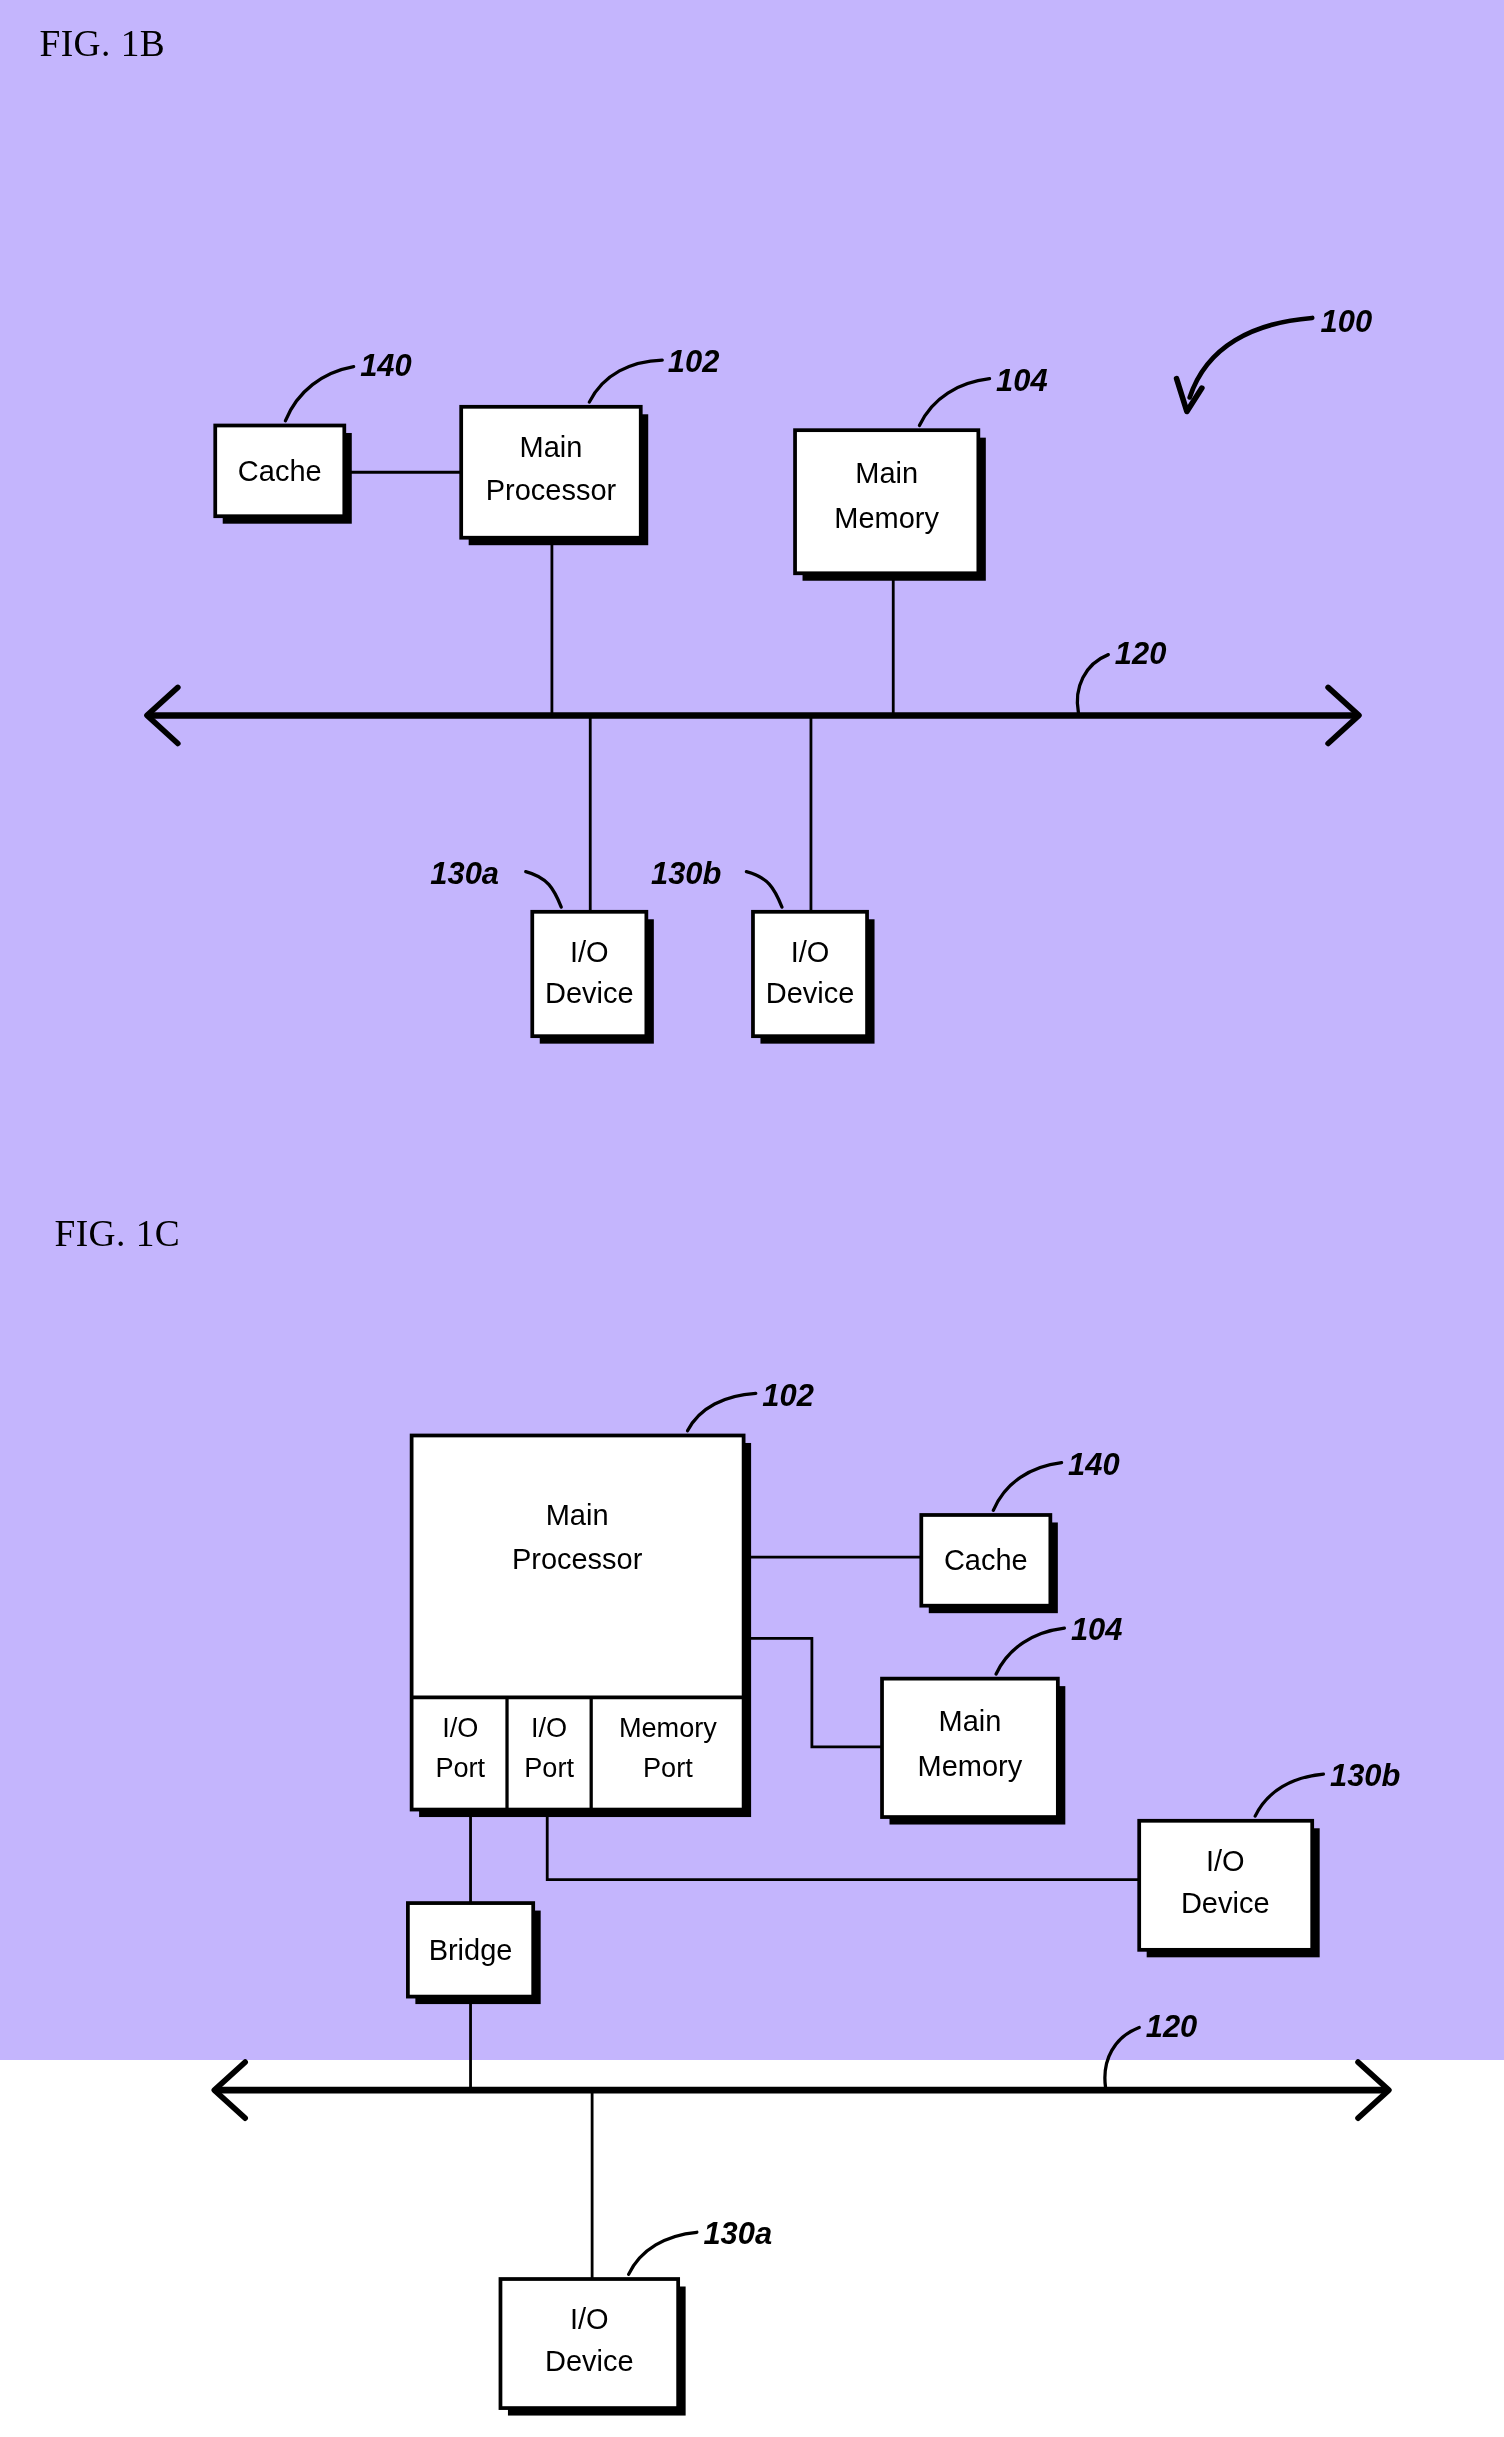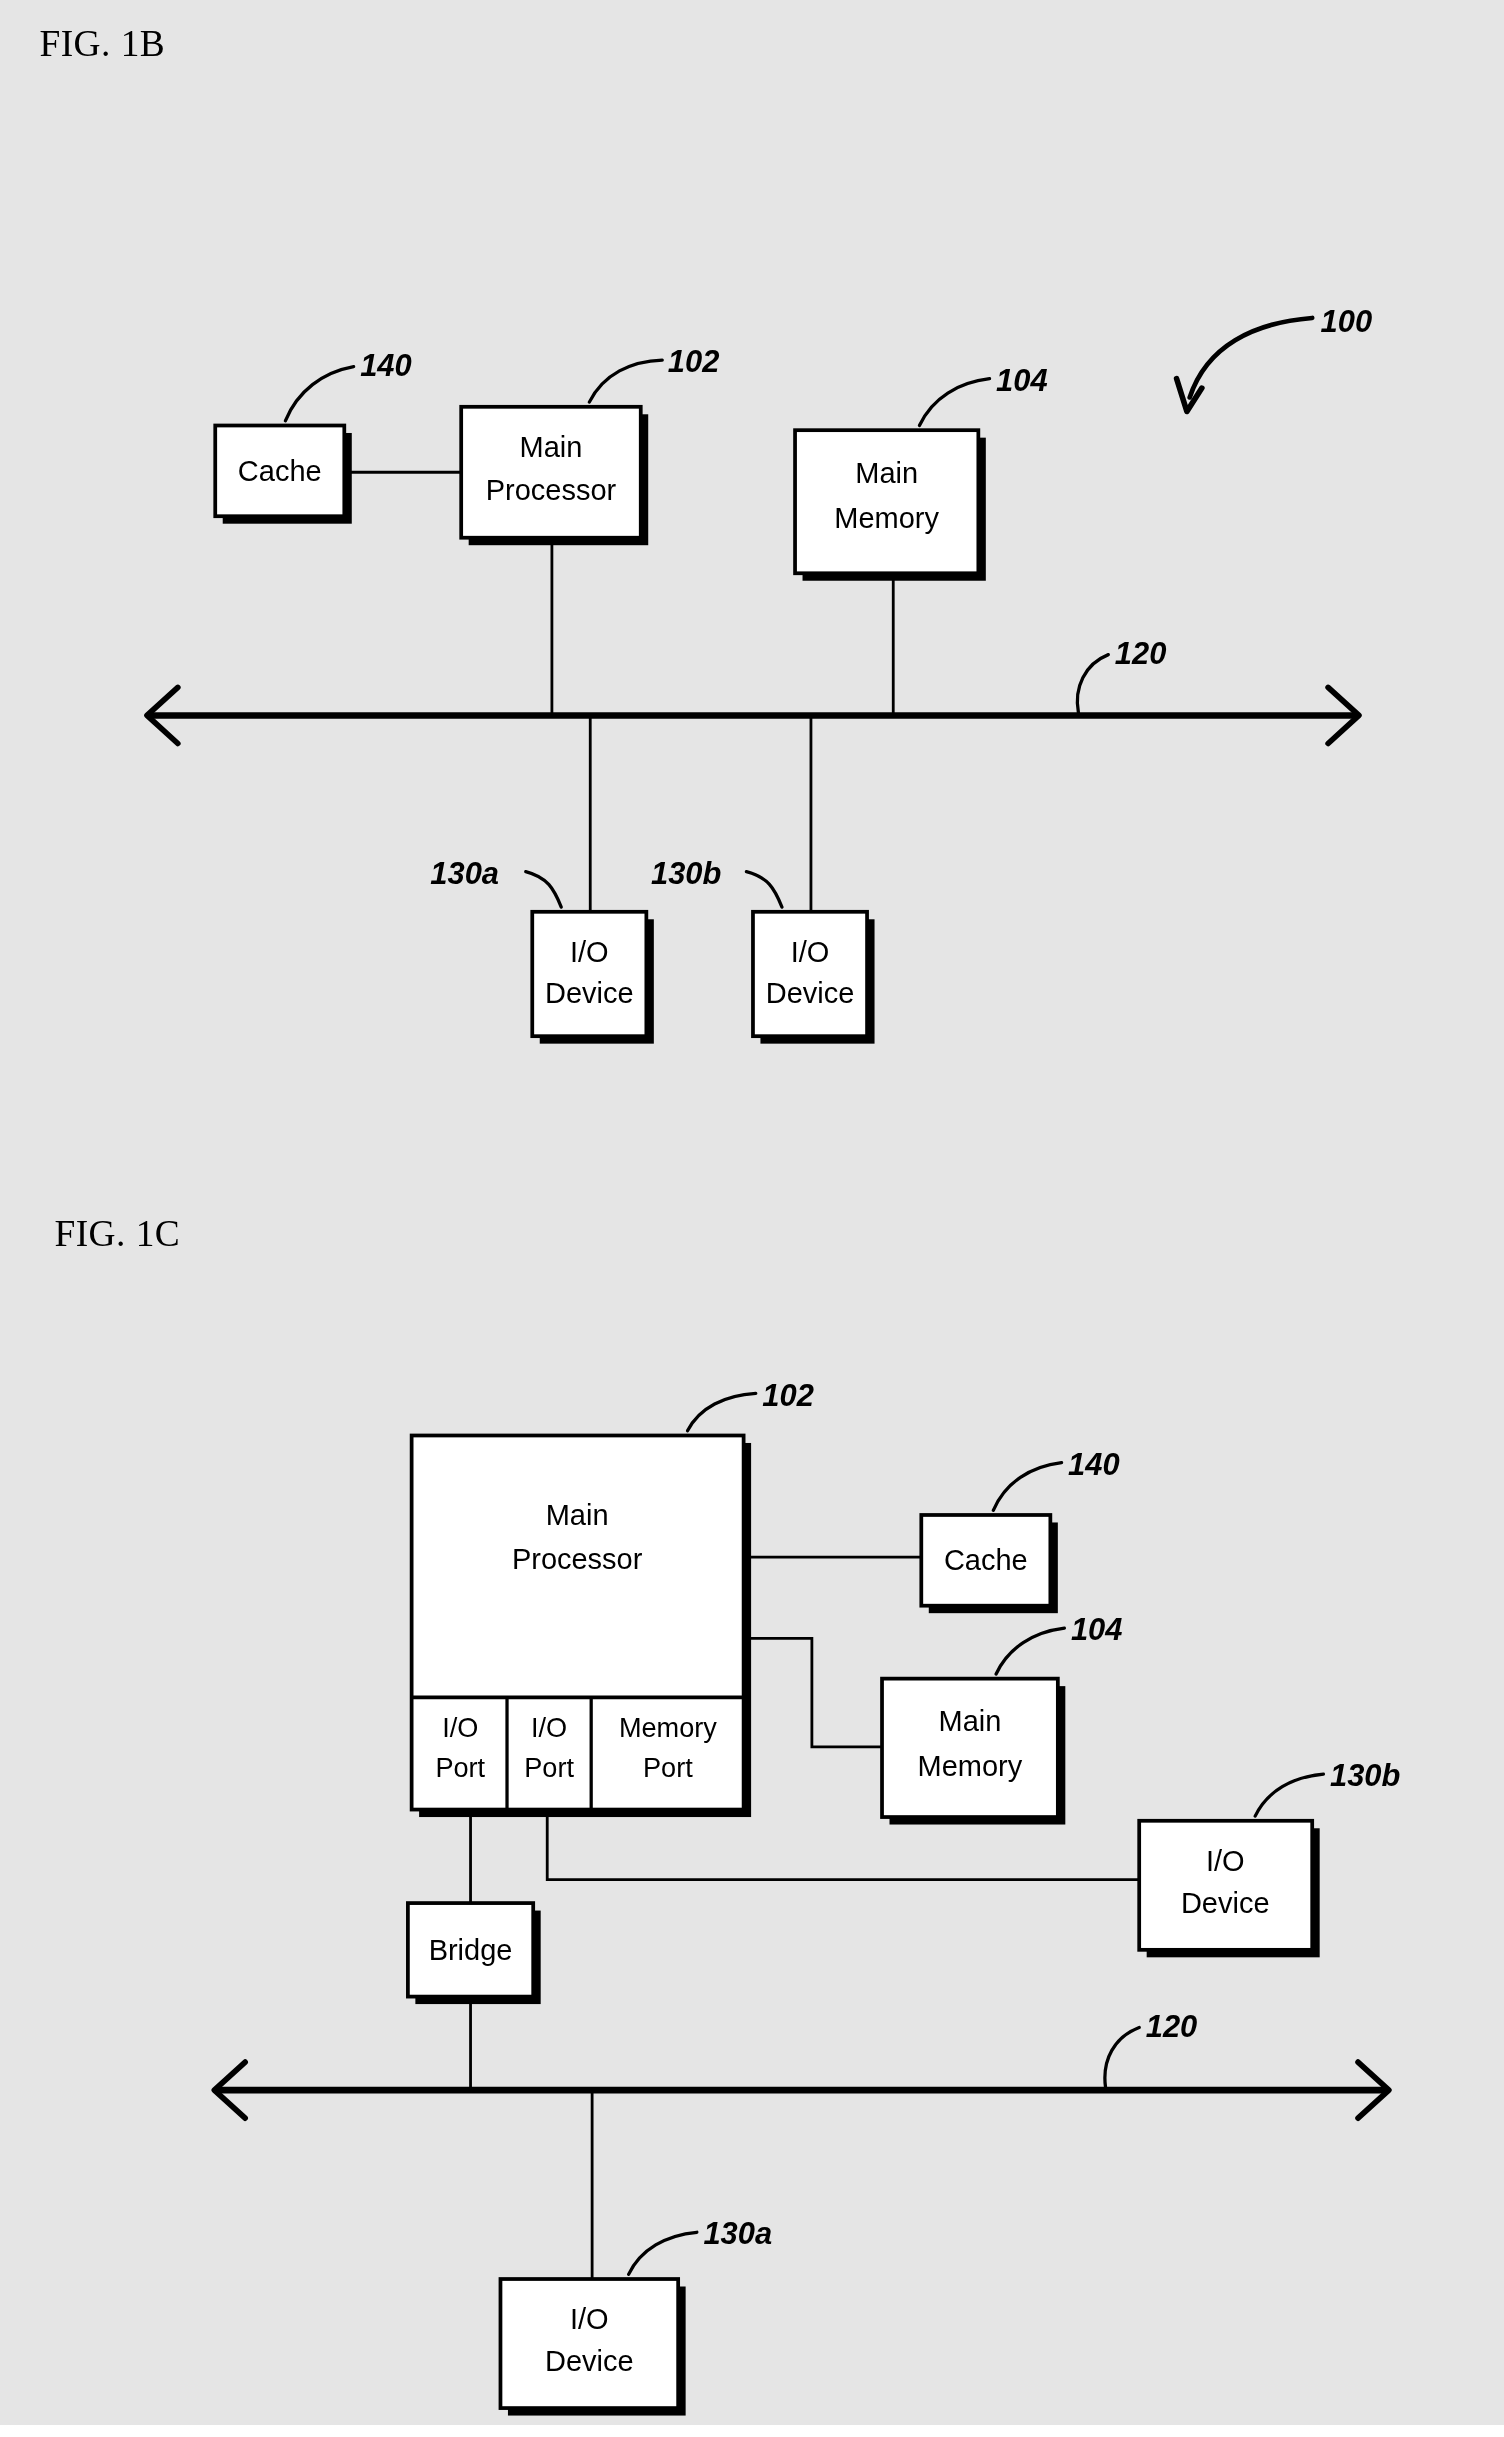--- a/index.html
+++ b/index.html
@@ -12,22 +12,22 @@
     width: 1505px;
     height: 2438px;
     font-family: "Liberation Sans", sans-serif;
     color: #000000;
     overflow: hidden;
     position: relative;
   }
   #sheet {
     position: relative;
     width: 1505px;
-    height: 2425px;
-    background: #e5e5e5;
+    height: 2060px;
+    background: #c4b5fd;
   }
   svg.figure-canvas {
     position: absolute;
     top: 0;
     left: 0;
     width: 1505px;
     height: 2438px;
   }
   .fig-title {
     font-family: "Liberation Serif", serif;

